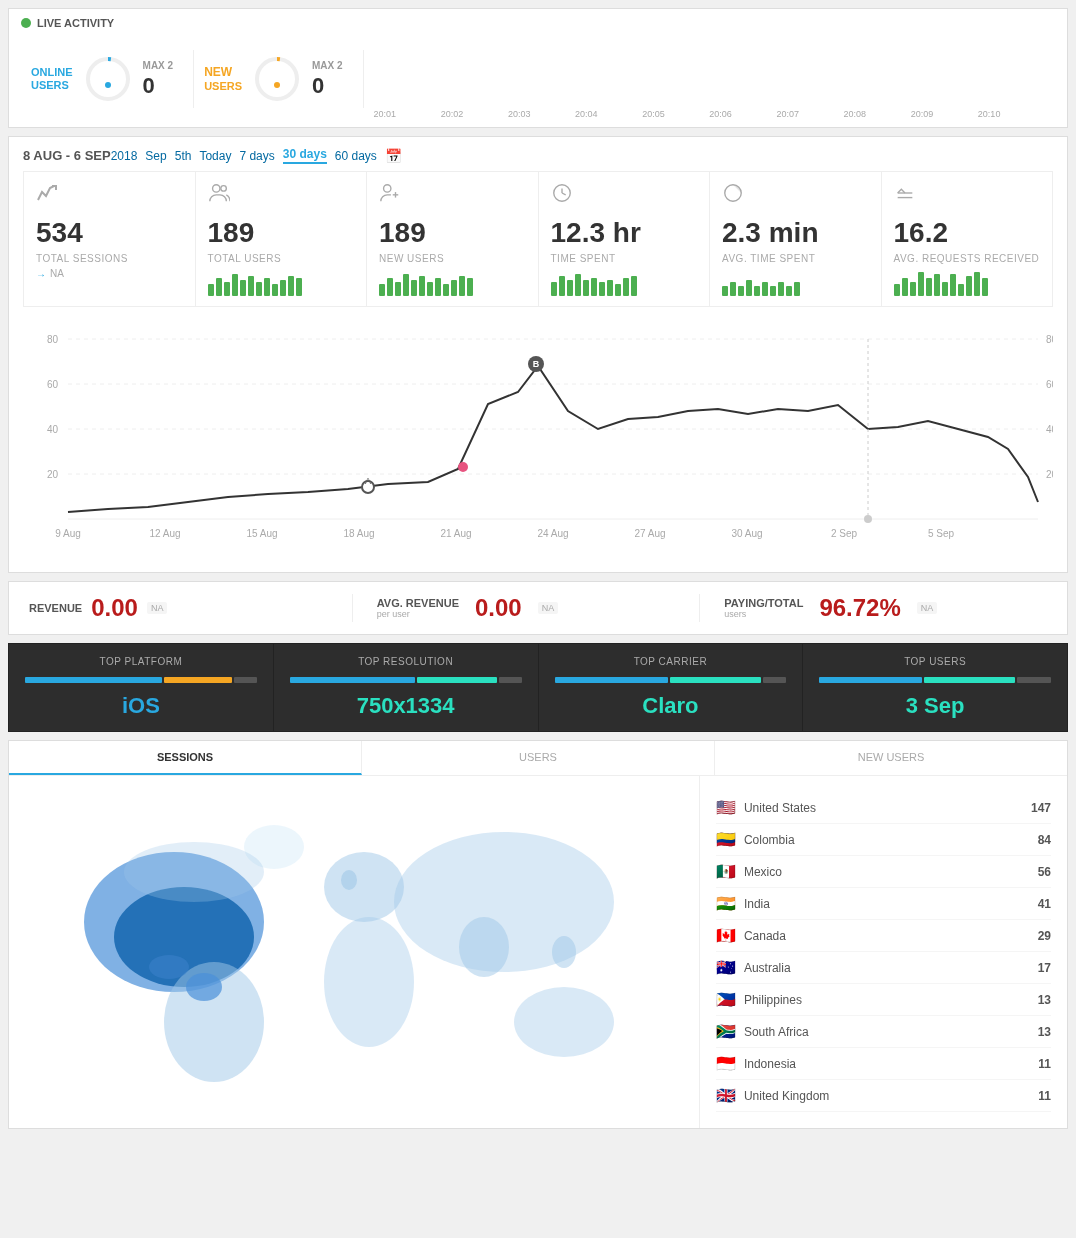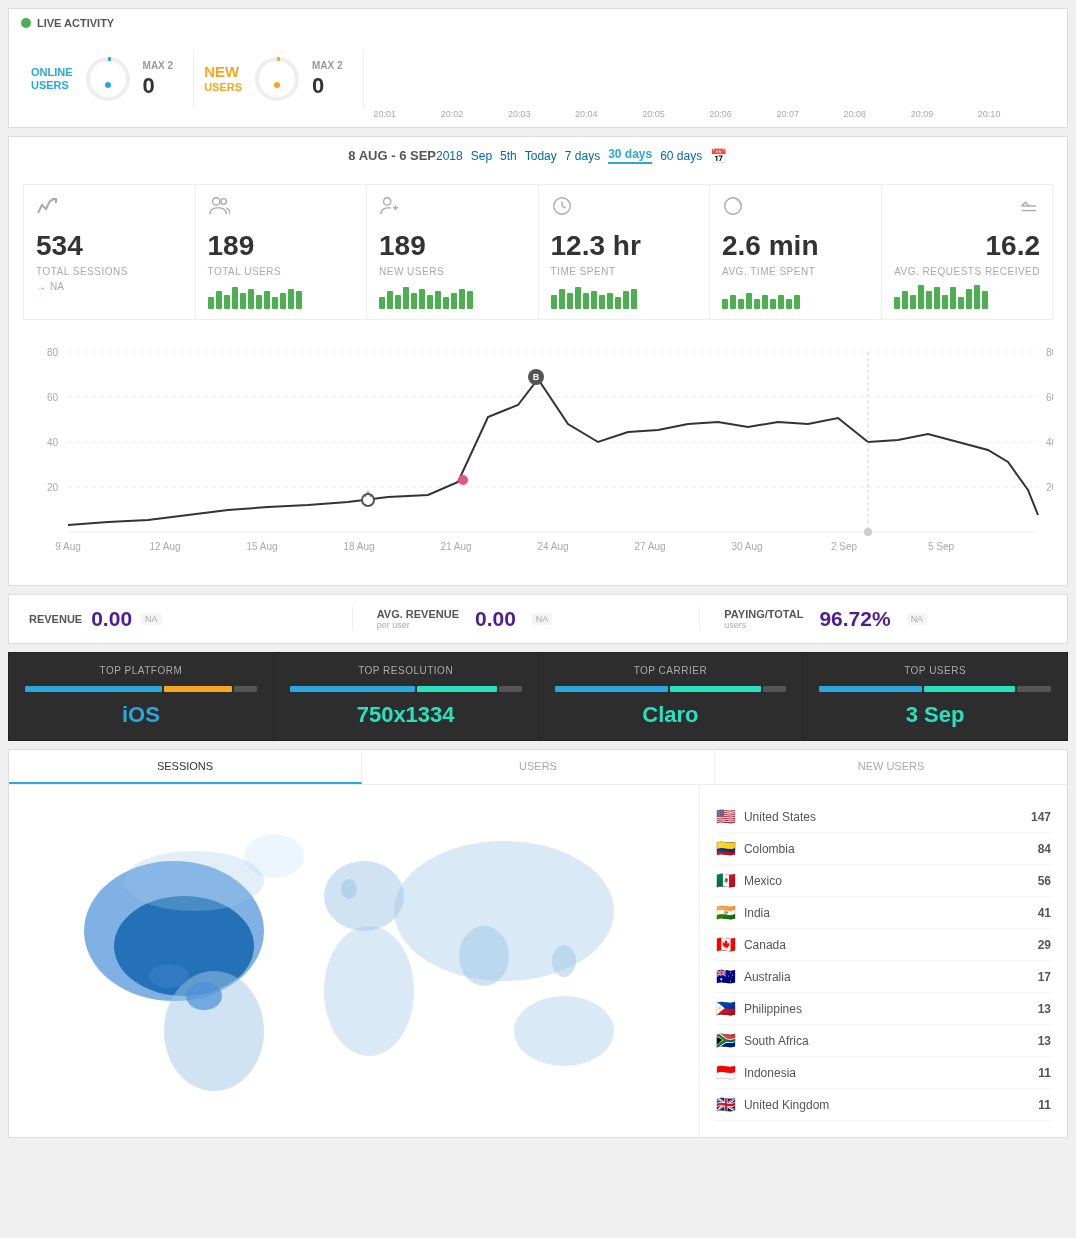--- a/index.html
+++ b/index.html
@@ -63,44 +63,44 @@
 
     
     .stats-section {
       background: #fff;
       border: 1px solid #ddd;
       margin: 8px;
       padding: 10px 14px;
     }
     .stats-header {
       display: flex;
-      justify-content: center;
+      justify-content: flex-start;
       align-items: center;
-      margin-bottom: 20px;
+      margin-bottom: 7px;
     }
     .date-range { font-size: 13px; font-weight: bold; color: #555; }
     .date-controls { display: flex; align-items: center; gap: 8px; font-size: 12px; color: #555; }
     .date-controls span { cursor: pointer; color: #0369a1; }
     .date-controls span.active { color: #29a8e0; font-weight: bold; border-bottom: 2px solid #29a8e0; padding-bottom: 1px; }
     .date-controls .cal-icon { font-size: 14px; color: #555; }
 
     .metrics-row {
       display: flex;
       border: 1px solid #eee;
       margin-bottom: 12px;
     }
     .metric-card {
       flex: 1;
       padding: 10px 12px;
       border-right: 1px solid #eee;
       display: flex;
       flex-direction: column;
       gap: 4px;
     }
-    .metric-card:last-child { border-right: none; text-align: right; }
+    .metric-card:last-child { border-right: none; }
     .metric-icon { font-size: 18px; color: #aaa; margin-bottom: 4px; }
     .metric-value { font-size: 28px; font-weight: bold; color: #333; }
     .metric-label { font-size: 10px; color: #aaa; text-transform: uppercase; letter-spacing: 0.5px; }
     .metric-change { font-size: 10px; color: #aaa; display: flex; align-items: center; gap: 4px; }
     .metric-bars {
       display: flex; align-items: flex-end; gap: 2px; height: 24px; margin-top: 4px;
     }
     .metric-bar {
       width: 6px;
       background: #4caf50;
@@ -128,21 +128,21 @@
       align-items: center;
       gap: 16px;
       flex: 1;
       border-right: 1px solid #eee;
       padding: 0 24px;
     }
     .revenue-item:first-child { padding-left: 0; gap: 9px; }
     .revenue-item:last-child { border-right: none; }
     .rev-label { font-size: 11px; font-weight: bold; color: #555; text-transform: uppercase; }
     .rev-sub { font-size: 9px; color: #aaa; }
-    .rev-value { font-size: 21px; font-weight: bold; color: #4c1d95; }
+    .rev-value { font-size: 24px; font-weight: bold; color: #b91c1c; }
     .rev-badge { font-size: 9px; color: #aaa; background: #f5f5f5; padding: 1px 4px; border-radius: 2px; }
 
     
     .top-cards {
       display: flex;
       margin: 8px;
       gap: 0;
       background: #ef4444;
       border: 1px solid #222;
     }
@@ -179,21 +179,21 @@
       flex: 1;
       text-align: center;
       padding: 10px;
       font-size: 11px;
       color: #aaa;
       text-transform: uppercase;
       border-right: 1px solid #eee;
       cursor: pointer;
     }
     .map-tab:last-child { border-right: none; }
-    .map-tab.active { color: #333; font-weight: normal; border-bottom: 2px solid #29a8e0; }
+    .map-tab.active { color: #333; font-weight: bold; border-bottom: 2px solid #29a8e0; }
     .map-content {
       display: flex;
       gap: 0;
     }
     .map-visual {
       flex: 2;
       padding: 10px;
       min-height: 280px;
       display: flex;
       align-items: center;
@@ -241,21 +241,21 @@
           </svg>
         </div>
         <div class="live-metric-right">
           <span class="max-label">MAX 2</span>
           <span class="max-value">0</span>
         </div>
       </div>
 
       <div class="live-metric">
         <div style="line-height:1.2">
-          <div style="font-size:15px;font-weight:bold;color:#f5a623;">NEW</div>
+          <div style="font-size:12px;font-weight:bold;color:#f5a623;">NEW</div>
           <div style="font-size:11px;font-weight:bold;color:#f5a623;">USERS</div>
         </div>
         <div class="donut-container">
           <svg class="donut-svg" viewBox="0 0 50 50">
             <circle cx="25" cy="25" r="20" fill="none" stroke="#eee" stroke-width="4"></circle>
             <circle cx="25" cy="25" r="20" fill="none" stroke="#f5a623" stroke-width="4" stroke-dasharray="3 122" stroke-dashoffset="0" transform="rotate(-90 25 25)"></circle>
             <circle cx="25" cy="31" r="3" fill="#f5a623"></circle>
           </svg>
         </div>
         <div class="live-metric-right">
@@ -420,21 +420,21 @@
         </div>
       </div>
 
       <div class="metric-card">
         <div class="metric-icon">
           <svg width="22" height="22" viewBox="0 0 24 24">
             <circle cx="12" cy="12" r="9" fill="none" stroke="#aaa" stroke-width="1.5"></circle>
             <path d="M12 3 A9 9 0 0 1 21 12" fill="#aaa" opacity="0.3"></path>
           </svg>
         </div>
-        <div class="metric-value">2.6 min</div>
+        <div class="metric-value">2.3 min</div>
         <div class="metric-label">AVG. TIME SPENT</div>
         <div class="metric-bars">
           <div class="metric-bar" style="height:10px;"></div>
           <div class="metric-bar" style="height:14px;"></div>
           <div class="metric-bar" style="height:10px;"></div>
           <div class="metric-bar" style="height:16px;"></div>
           <div class="metric-bar" style="height:10px;"></div>
           <div class="metric-bar" style="height:14px;"></div>
           <div class="metric-bar" style="height:10px;"></div>
           <div class="metric-bar" style="height:14px;"></div>

